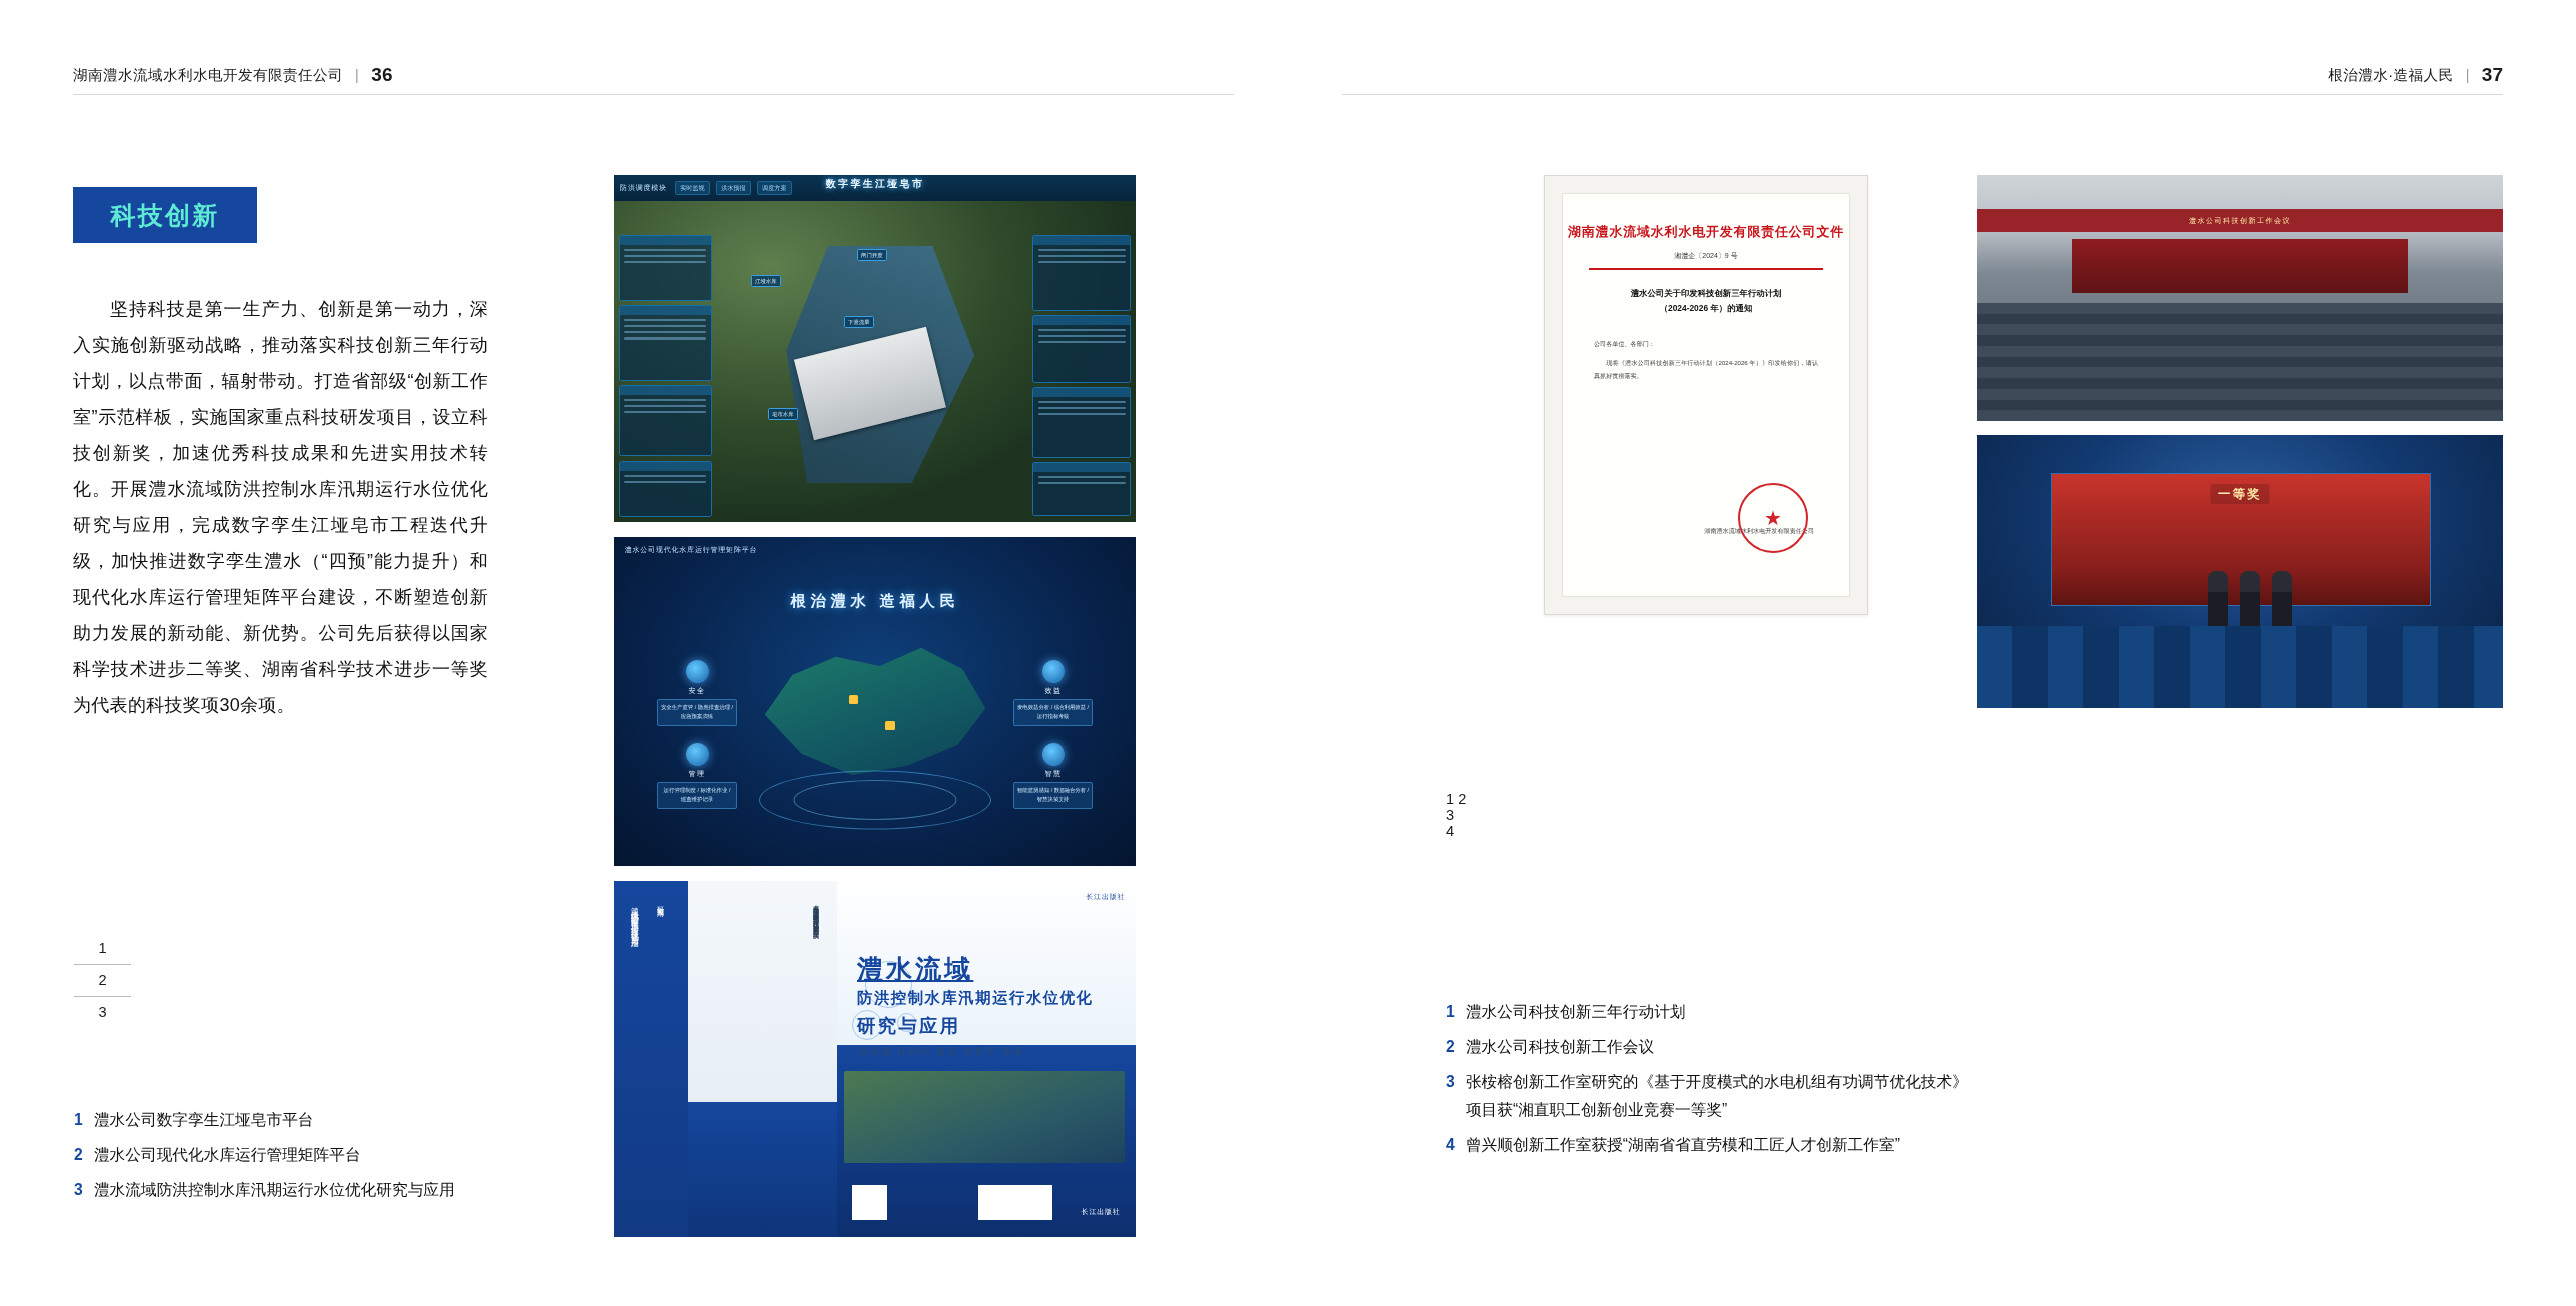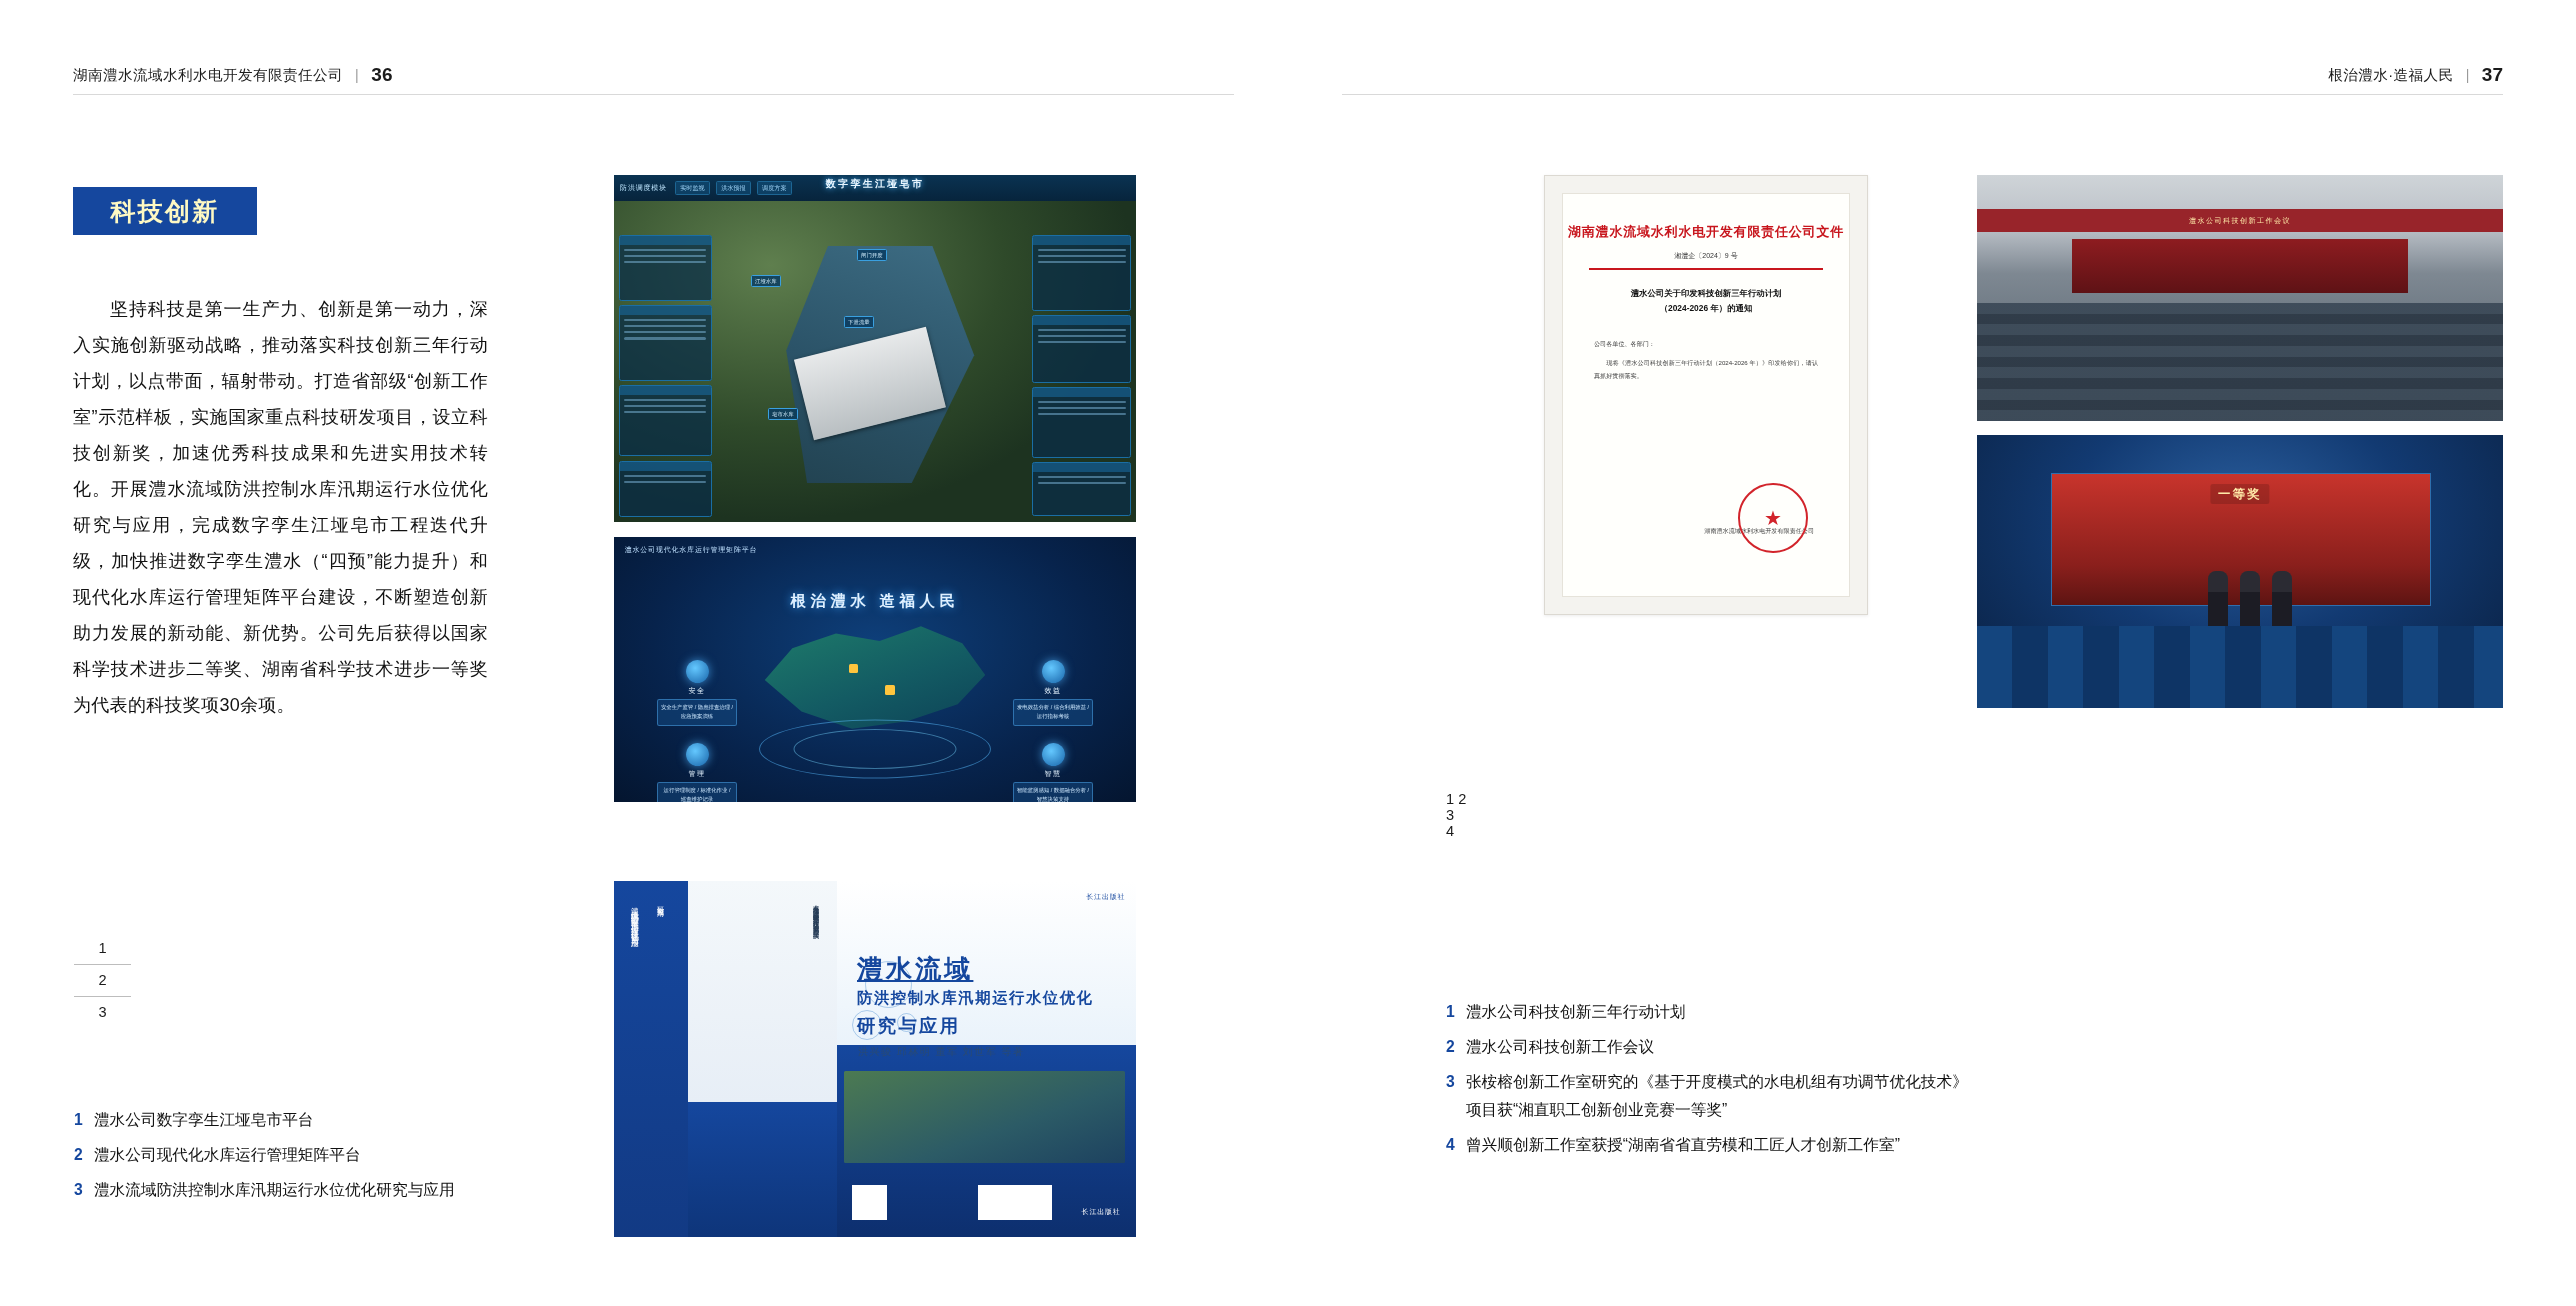--- a/index.html
+++ b/index.html
@@ -60,23 +60,23 @@
   }
   .rule-top.left { left: 73px; right: 54px; }
   .rule-top.right { left: 54px; right: 73px; }
 
   
   .section-title {
     position: absolute;
     left: 73px;
     top: 187px;
     width: 184px;
-    height: 48px;
+    height: 56px;
     background: #15479e;
-    color: #fef9c3;
+    color: #5eead4;
     font-size: 25px;
     font-weight: bold;
     letter-spacing: 2.3px;
     display: flex;
     align-items: center;
     justify-content: center;
   }
   .body-text {
     position: absolute;
     left: 73px;
@@ -180,21 +180,21 @@
   .figA .pR1 { right:4.6px; top:34px; width:97px; height:74px; }
   .figA .pR2 { right:4.6px; top:114px; width:97px; height:66px; }
   .figA .pR3 { right:4.6px; top:186px; width:97px; height:69px; }
   .figA .pR4 { right:4.6px; top:261px; width:97px; height:52px; }
   .figA .tag {
     position:absolute; background: rgba(10,60,96,.85); border:0.8px solid #3aa0e0;
     color:#d6f0ff; font-size:5.4px; padding:1.5px 3.1px; border-radius:1.5px; white-space:nowrap;
   }
 
   
-  .figB { left: 614px; top: 537px; width: 522px; height: 265px;
+  .figB { left: 614px; top: 537px; width: 522px; height: 329px;
     background: radial-gradient(ellipse at 50% 40%, #0e3f7a 0%, #07234c 60%, #04152f 100%); }
   .figB .hdr {
     position:absolute; top:7.7px; left:10.7px; color:#bfe0ff; font-size:7px; letter-spacing:0.8px;
   }
   .figB .htitle {
     position:absolute; top:54px; left:0; right:0; text-align:center;
     color:#dff0ff; font-size:15.4px; letter-spacing:4.6px; font-weight:bold;
     text-shadow: 0 0 9.2px #2f8fe0;
   }
   .figB .mapshape {

